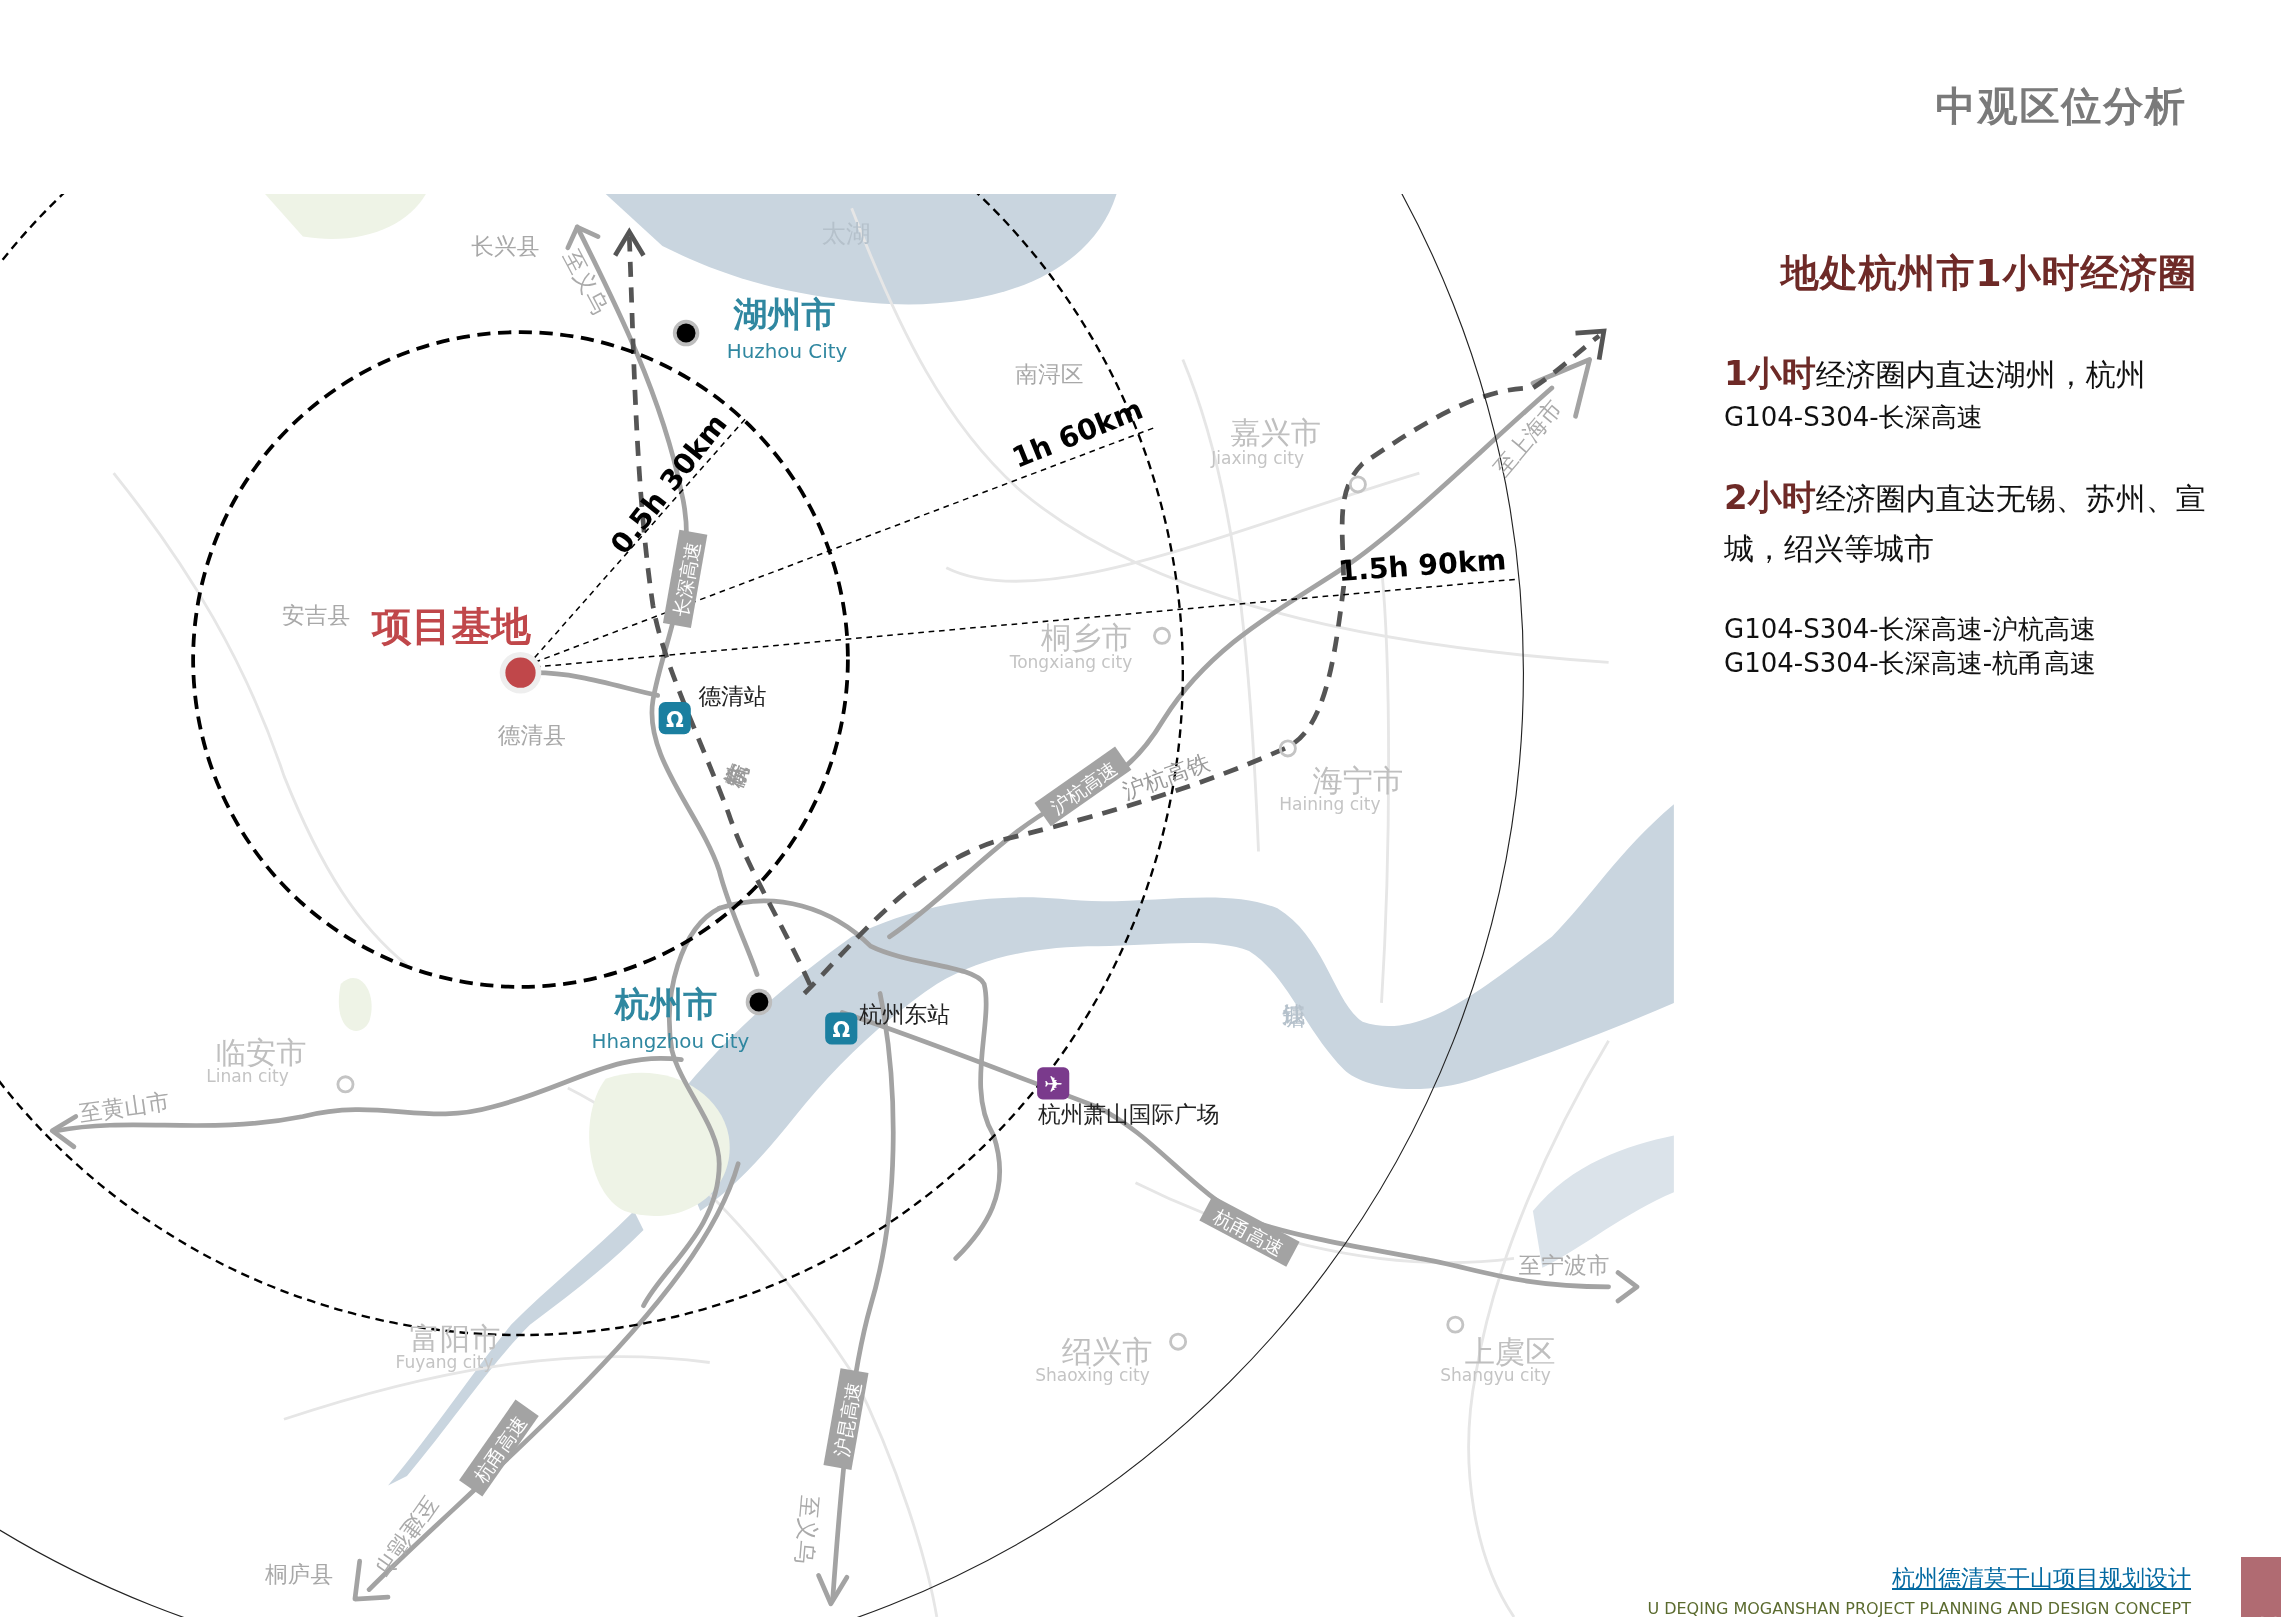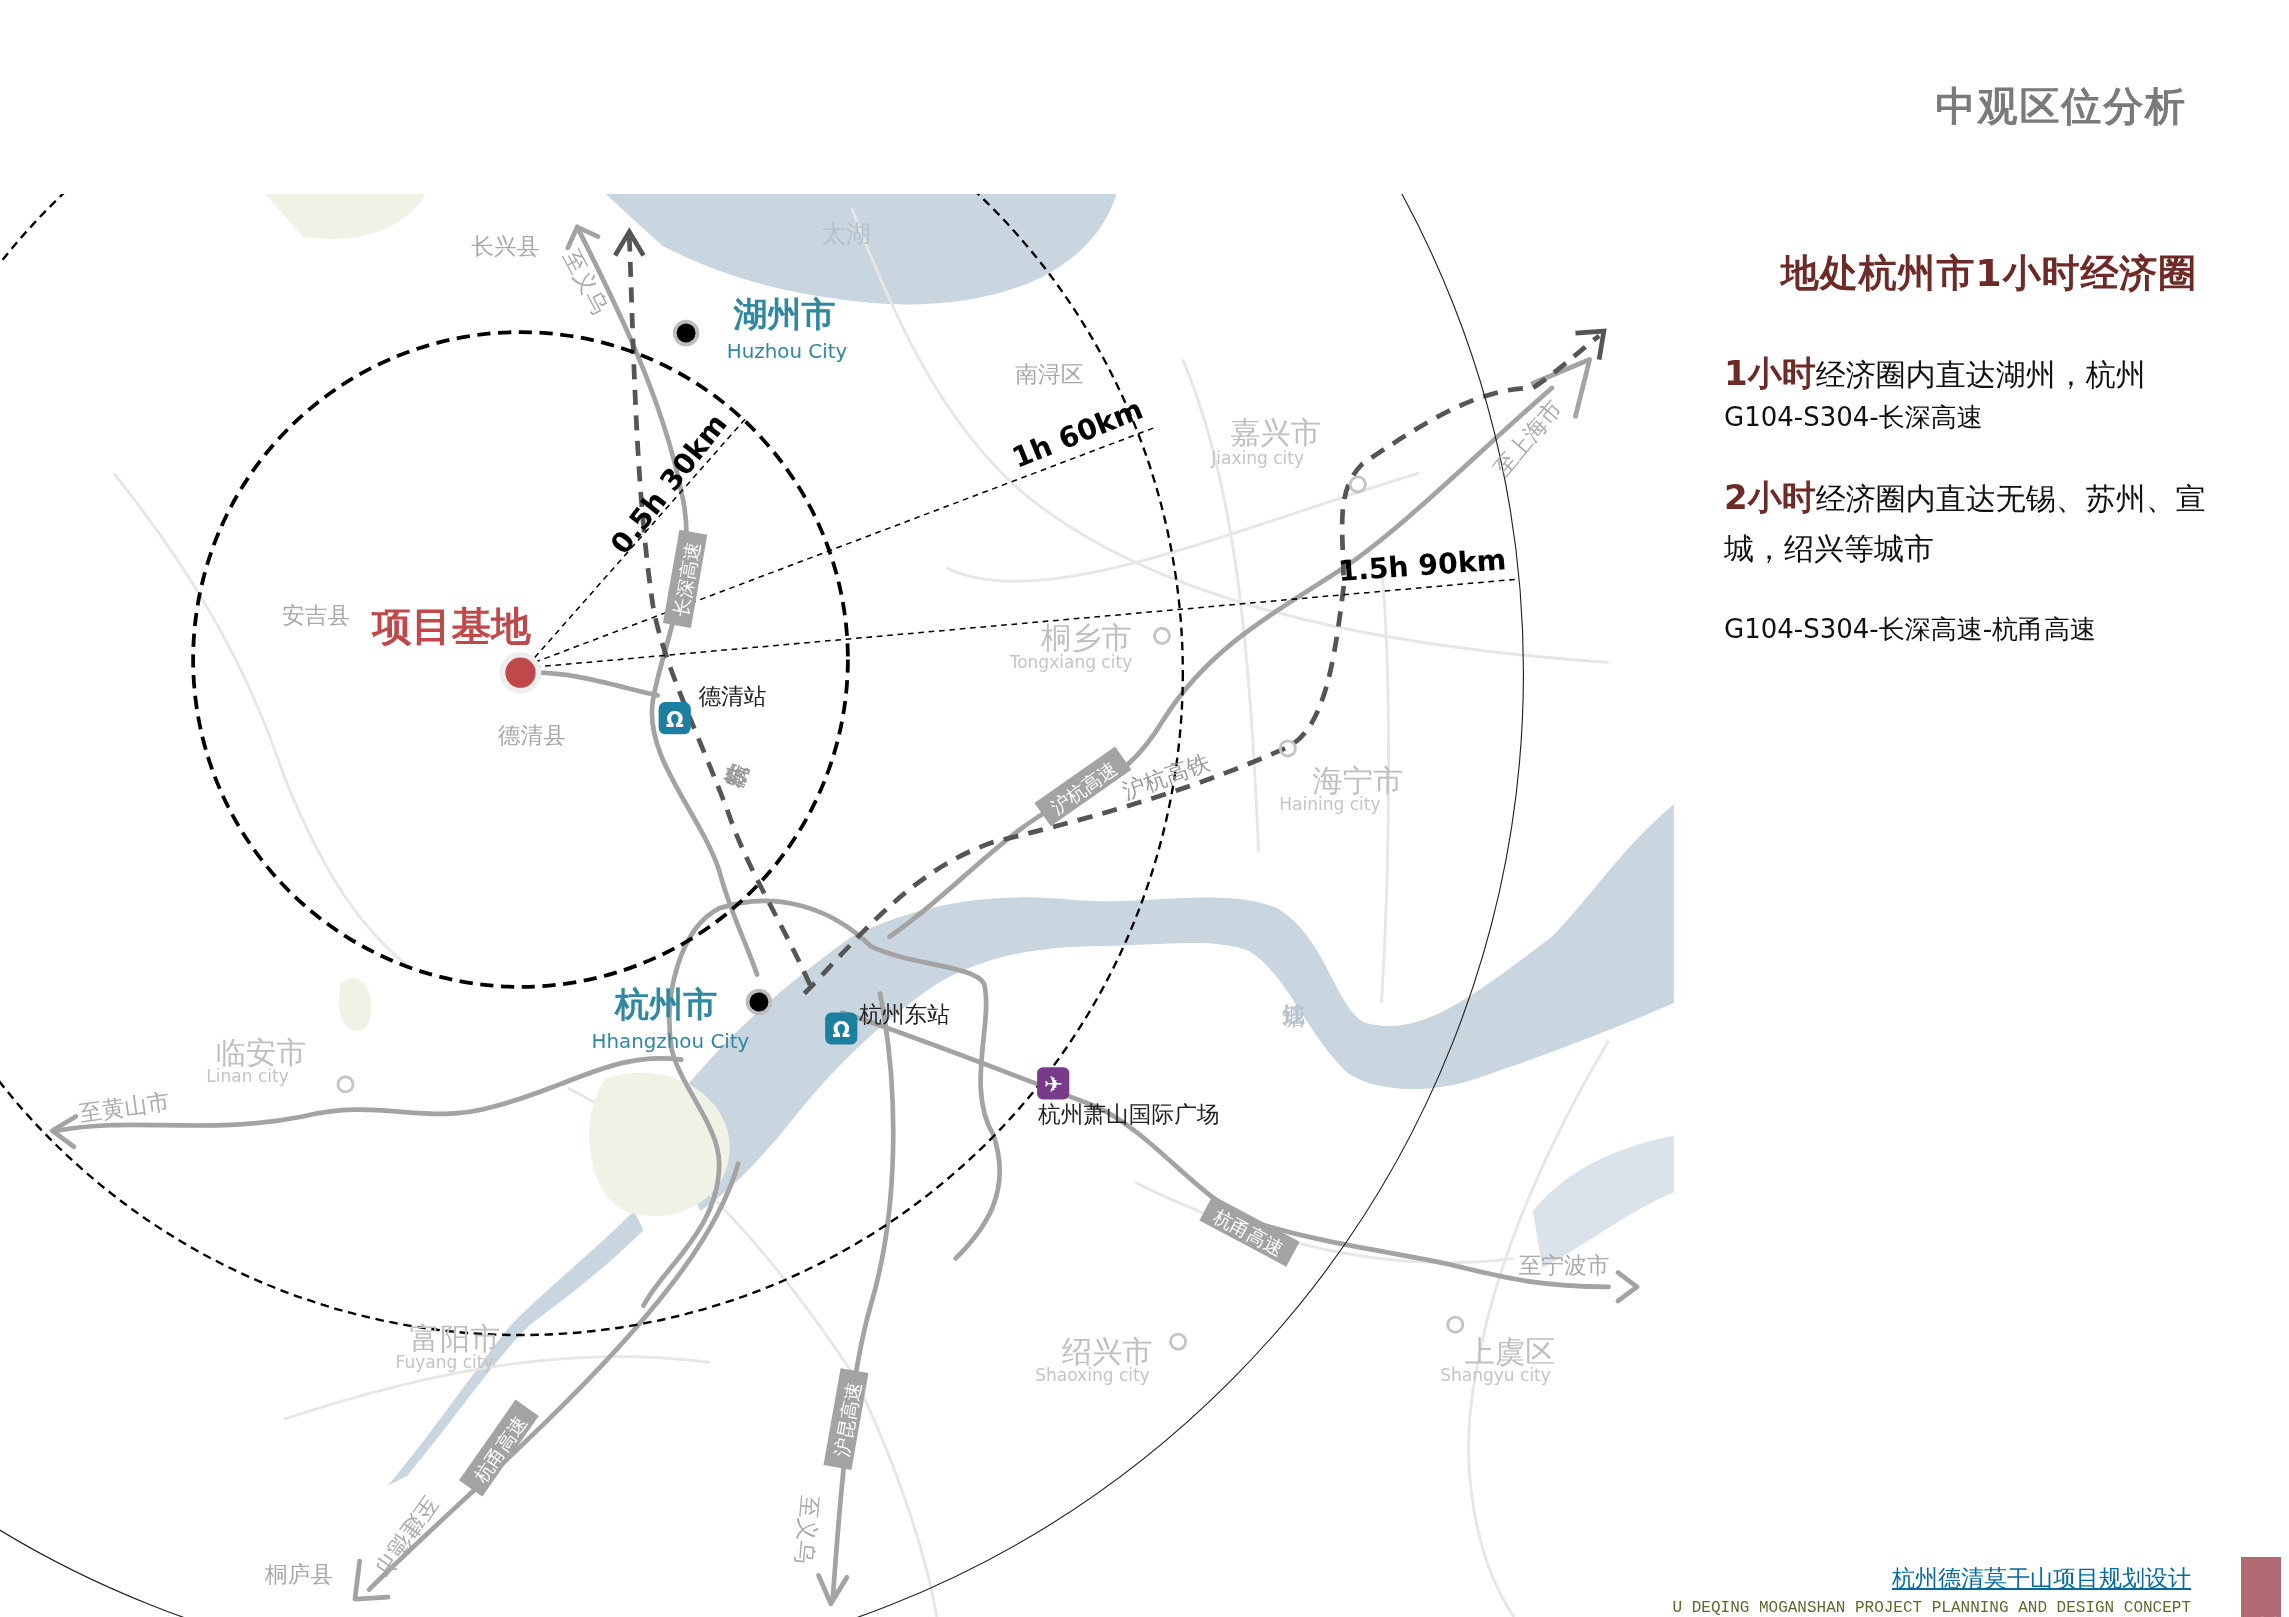--- a/index.html
+++ b/index.html
@@ -6,21 +6,21 @@
   body{width:2289px;height:1617px;position:relative;overflow:hidden;font-family:"DejaVu Sans","Liberation Sans",sans-serif;}
   .page-title{position:absolute;right:102px;top:79px;font-size:40px;font-weight:bold;color:#7a7a7a;letter-spacing:1.9px;}
   .map-wrap{position:absolute;left:0;top:0;width:2289px;height:1617px;}
   .panel{position:absolute;left:1724px;top:248px;width:530px;}
   .panel-title{font-size:38px;font-weight:bold;color:#6e2a27;letter-spacing:0.9px;margin:0 0 49px 0;text-align:center;}
   .item{margin-bottom:38px;}
   .item .head{font-size:30px;color:#111;line-height:50px;}
   .item .head b{color:#6e2a27;font-size:34px;}
   .item .route{font-size:26px;color:#111;line-height:34px;}
   .footer-cn{position:absolute;right:98px;top:1563px;font-size:23px;color:#0369a1;text-decoration:underline;}
-  .footer-en{position:absolute;right:98px;top:1599px;font-size:16px;color:#5b6b2f;white-space:nowrap;font-family:Liberation Mono, monospace;}
+  .footer-en{position:absolute;right:98px;top:1599px;font-size:16px;color:#5b6b2f;white-space:nowrap;}
   .logo-badge{position:absolute;left:2241px;top:1557px;width:40px;height:78px;background:#b06b72;color:#f3dfe1;font-size:21px;line-height:24.6px;text-align:center;writing-mode:vertical-rl;padding-top:3.8px;}
   svg text{font-family:"DejaVu Sans","Liberation Sans",sans-serif;}
 </style>
 </head>
 <body>
 
 <div class="page-title">中观区位分析</div>
 
 <div class="map-wrap">
 <svg width="2289" height="1617" viewBox="0 0 2419 1709" xmlns="http://www.w3.org/2000/svg">
@@ -230,20 +230,21 @@
 <div class="panel">
   <div class="panel-title">地处杭州市1小时经济圈</div>
   <div class="item">
     <div class="head"><b>1小时</b><span>经济圈内直达湖州，杭州</span></div>
     <div class="route">G104-S304-长深高速</div>
   </div>
   <div class="item">
     <div class="head"><b>2小时</b><span>经济圈内直达无锡、苏州、宣城，绍兴等城市</span></div>
   </div>
   <div class="item">
+    <div class="route">G104-S304-长深高速-沪杭高速</div>
     <div class="route">G104-S304-长深高速-杭甬高速</div>
   </div>
 </div>
 
 <div class="footer-cn">杭州德清莫干山项目规划设计</div>
 <div class="footer-en">U DEQING MOGANSHAN PROJECT PLANNING AND DESIGN CONCEPT</div>
 <div class="logo-badge">莫干山</div>
 
 
 </body></html>

